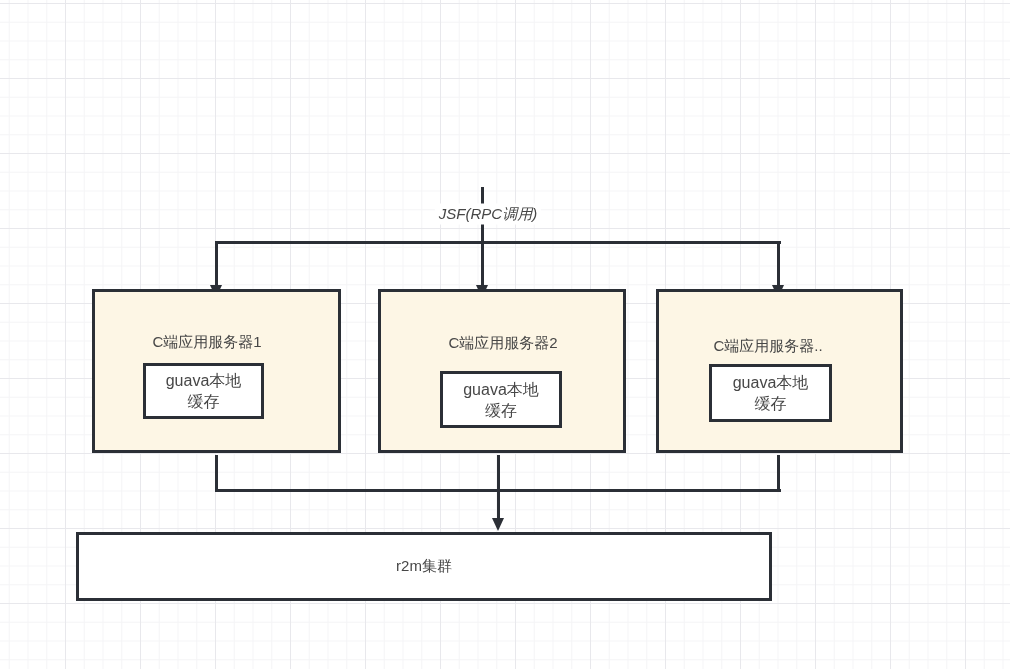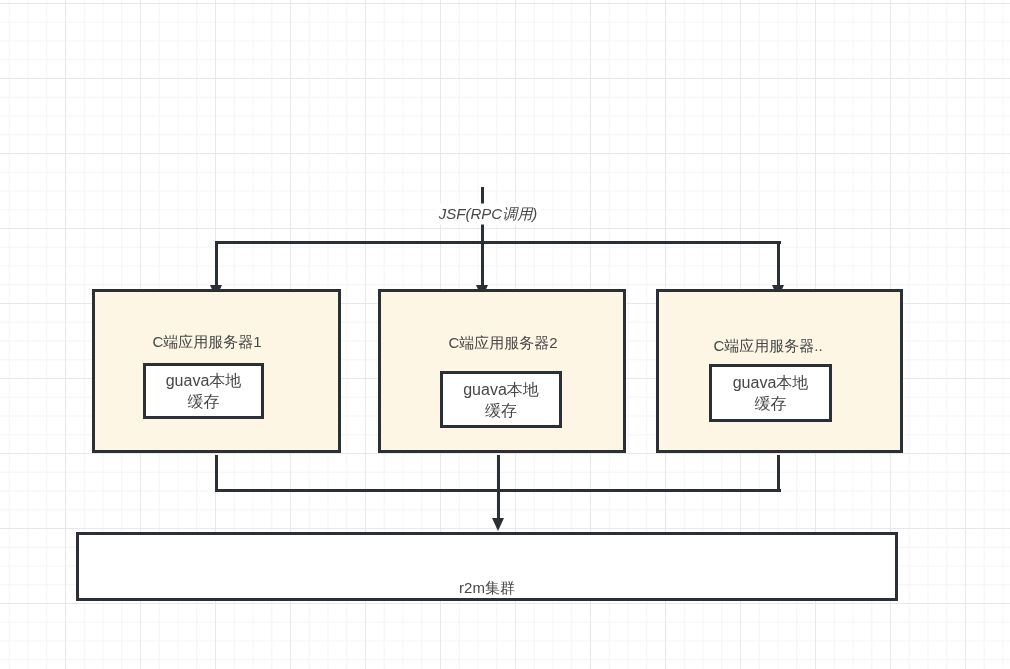--- a/index.html
+++ b/index.html
@@ -33,23 +33,23 @@
     border:3px solid var(--stroke);
     box-sizing:border-box;
     font-size:15px;
   }
   .node-upstream{
     left:334px;top:103px;width:298px;height:84px;
     background:var(--white-fill);
     display:flex;align-items:center;justify-content:center;
   }
   .node-r2m{
-    left:76px;top:532px;width:822px;height:69px;
+    left:76px;top:532px;width:696px;height:69px;
     background:var(--white-fill);
-    display:flex;align-items:flex-end;justify-content:center;
+    display:flex;align-items:center;justify-content:center;
   }
   .node-app{
     background:var(--cream-fill);
     width:249px;height:164px;top:289px;
   }
   .node-app1{left:92px;}
   .node-app2{left:378px;width:248px;}
   .node-app3{left:656px;width:247px;}
   .app-label{
     position:absolute;

